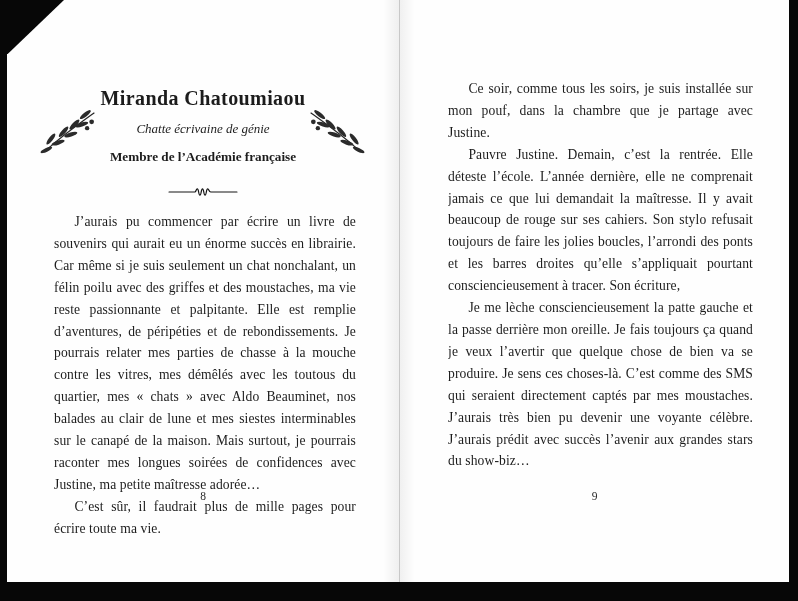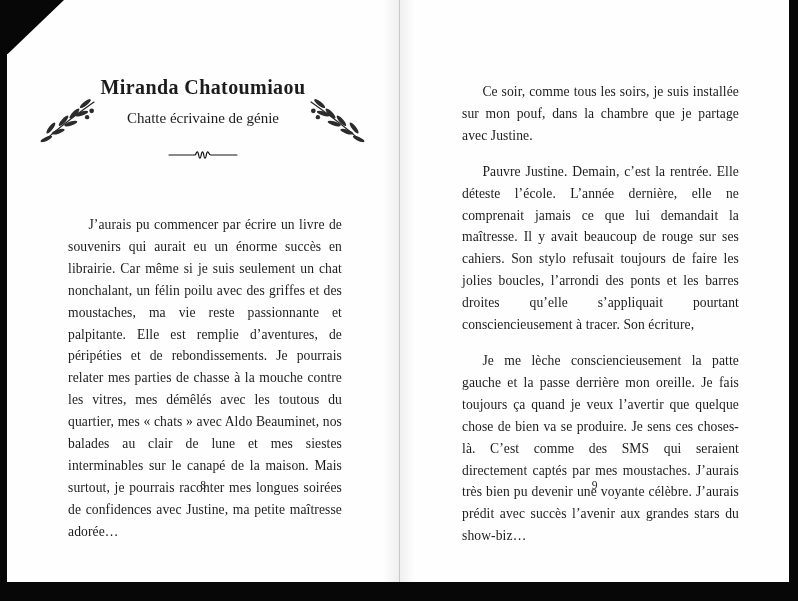--- a/index.html
+++ b/index.html
@@ -33,35 +33,35 @@
     position: absolute; top: 0; bottom: 19px; left: 383px; width: 32px;
     background: linear-gradient(to right, rgba(0,0,0,0), rgba(0,0,0,0.06) 50%, rgba(0,0,0,0));
     pointer-events: none;
   }
   .gutter-line {
     position: absolute; top: 0; bottom: 19px; left: 399px; width: 1px;
     background: #c8c8c8;
   }
 
   
-  .page { position: absolute; top: 3px; height: 494px; }
+  .page { position: absolute; top: 14px; height: 494px; }
   .page-left  { left: 7px;  width: 392px; }
   .page-right { left: 400px; width: 389px; }
 
   
   .lp-header {
     position: absolute; top: 74px; left: 0; right: 0;
     text-align: center;
   }
   .lp-title {
     margin: 0; font-size: 20px; font-weight: bold;
     letter-spacing: 0.4px; line-height: 1;
   }
   .lp-subtitle {
-    margin: 14px 0 14px 0; font-size: 15px; line-height: 1;
+    margin: 14px 0 14px 0; font-style: italic; font-size: 13px; line-height: 1;
   }
   .lp-affiliation {
     margin: 15px 0 0 0; font-weight: bold; font-size: 13.2px; line-height: 1;
   }
   .lp-divider { margin: 22px auto 0 auto; width: 72px; height: 14px; }
 
   .branch {
     position: absolute; top: 88px; width: 58px; height: 56px;
   }
   .branch-left  { left: 33px; }
@@ -71,21 +71,21 @@
   .body-col {
     position: absolute;
     font-size: 13.6px;
     line-height: 21.9px;
     text-align: justify;
     letter-spacing: 0.1px;
     hyphens: auto;
   }
   .lp-body { top: 197px; left: 47px; width: 302px; height: 352px; overflow: hidden; font-family: Liberation Serif, serif; }
   .rp-body { top: 64px;  left: 48px; width: 305px; height: 492px; overflow: hidden; }
-  .body-col p { margin: 14px; text-indent: 1.5em; }
+  .body-col p { margin: 0; text-indent: 1.5em; }
 
   .page-num {
     position: absolute; bottom: 6px; left: 0; right: 0;
     text-align: center; font-size: 11.5px; color: #2a2a2a;
   }
 
   .ornament svg { display: block; }
 </style>
 </head>
 <body>
@@ -98,20 +98,21 @@
   <div class="corner-tl"></div>
 
   <div class="gutter-shadow"></div>
   <div class="gutter-line"></div>
 
   <div class="page page-left">
 
     <div class="lp-header">
       <h1 class="lp-title">Miranda Chatoumiaou</h1>
       <div class="lp-subtitle">Chatte écrivaine de génie</div>
+      <div class="lp-affiliation">Membre de l’Académie française</div>
       <div class="lp-divider ornament">
         <svg viewBox="0 0 140 18" width="72" height="14" aria-hidden="true">
           <path d="M4 9 L54 9 C57 9 56 3 59 3 C62 3 61 15 64 15 C67 15 66 3 69 3 C72 3 71 15 74 15 C77 15 76 3 79 3 C82 3 81 9 85 9 L136 9" fill="none" stroke="#141414" stroke-width="2.4" stroke-linecap="round" stroke-linejoin="round"></path>
         </svg>
       </div>
     </div>
 
     <div class="branch branch-left ornament">
       <svg viewBox="0 0 64 58" width="58" height="56" aria-hidden="true">
         <path d="M60 10 C46 20 26 34 6 52" fill="none" stroke="#262626" stroke-width="1.3"></path>
@@ -142,20 +143,21 @@
           <ellipse cx="12" cy="39" rx="7.5" ry="2.3" transform="rotate(-52 12 39)"></ellipse>
           <ellipse cx="7" cy="51" rx="7" ry="2.2" transform="rotate(-25 7 51)"></ellipse>
           <circle cx="57" cy="20" r="2.6"></circle>
           <circle cx="52" cy="27" r="2.4"></circle>
         </g>
       </svg>
     </div>
 
     <div class="body-col lp-body">
         <p>J’aurais pu commencer par écrire un livre de souvenirs qui aurait eu un énorme succès en librairie. Car même si je suis seulement un chat nonchalant, un félin poilu avec des griffes et des moustaches, ma vie reste passionnante et palpitante. Elle est remplie d’aventures, de péripéties et de rebondissements. Je pourrais relater mes parties de chasse à la mouche contre les vitres, mes démêlés avec les toutous du quartier, mes « chats » avec Aldo Beauminet, nos balades au clair de lune et mes siestes interminables sur le canapé de la maison. Mais surtout, je pourrais raconter mes longues soirées de confidences avec Justine, ma petite maîtresse adorée…</p>
+        <p>C’est sûr, il faudrait plus de mille pages pour écrire toute ma vie.</p>
       </div>
 
     <div class="page-num">8</div>
   </div>
 
   <div class="page page-right">
 
     <div class="body-col rp-body">
         <p>Ce soir, comme tous les soirs, je suis installée sur mon pouf, dans la chambre que je partage avec Justine.</p>
         <p>Pauvre Justine. Demain, c’est la rentrée. Elle déteste l’école. L’année dernière, elle ne comprenait jamais ce que lui demandait la maîtresse. Il y avait beaucoup de rouge sur ses cahiers. Son stylo refusait toujours de faire les jolies boucles, l’arrondi des ponts et les barres droites qu’elle s’appliquait pourtant consciencieusement à tracer. Son écriture,</p>

